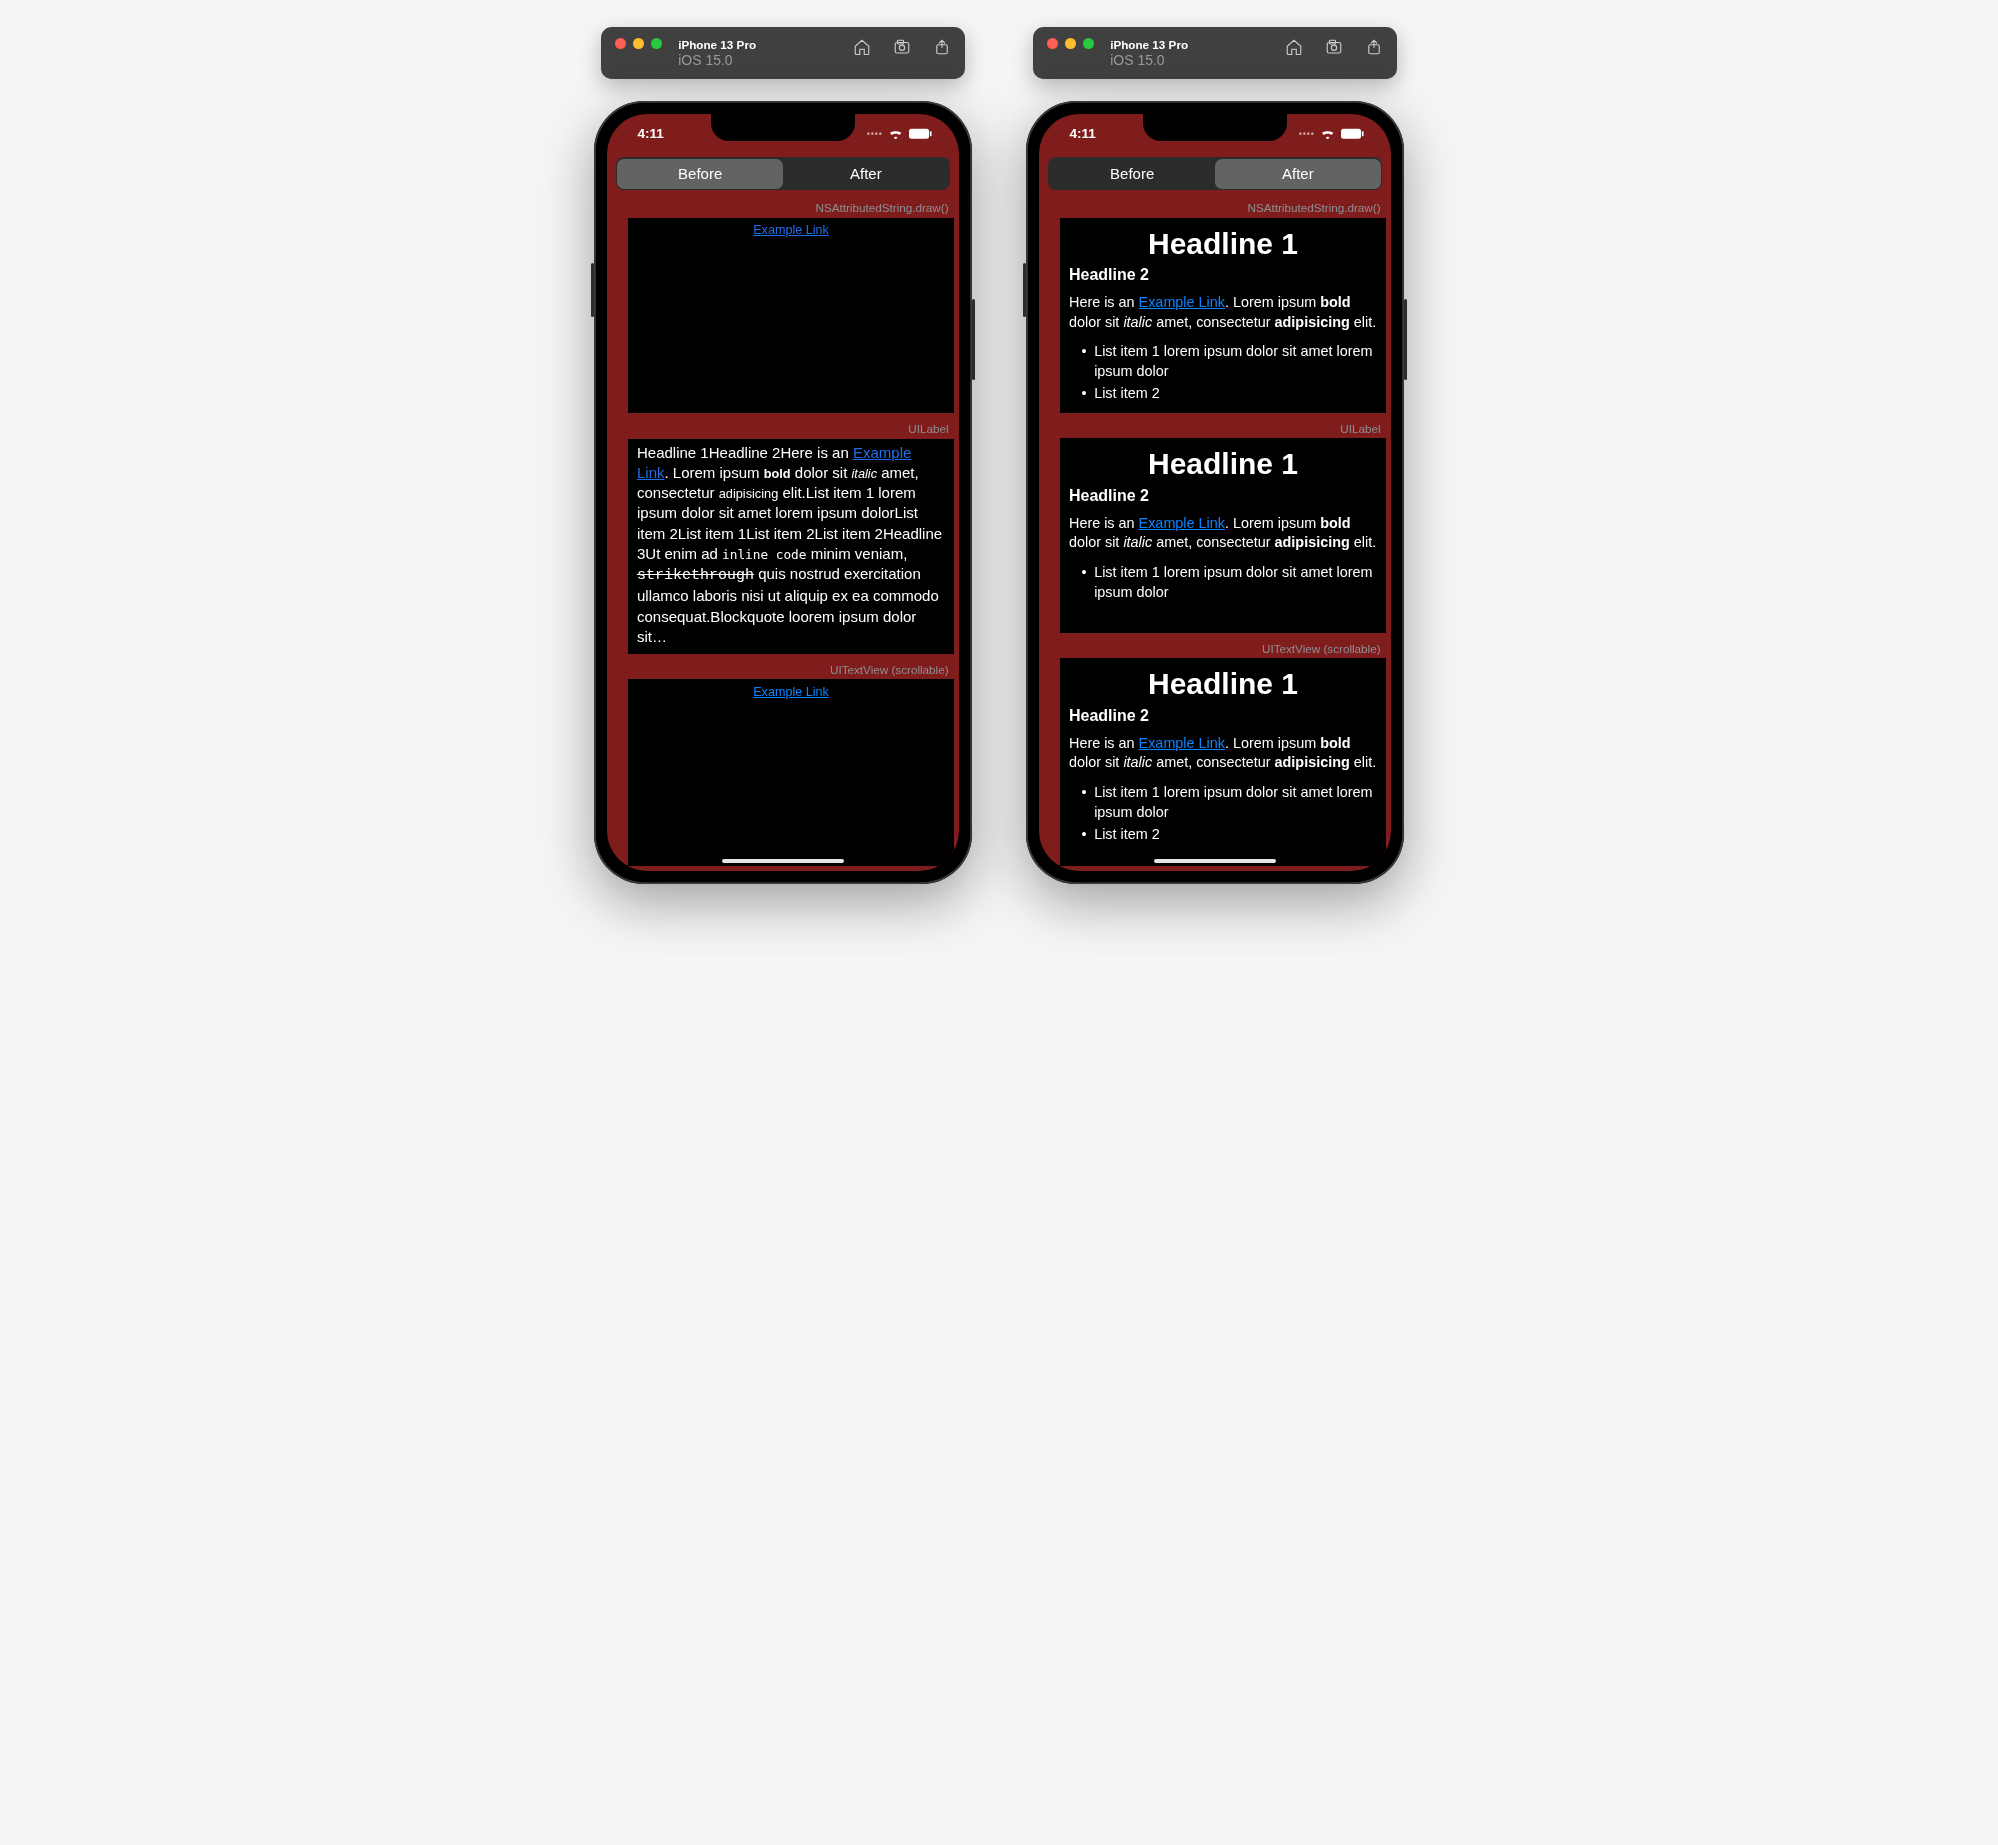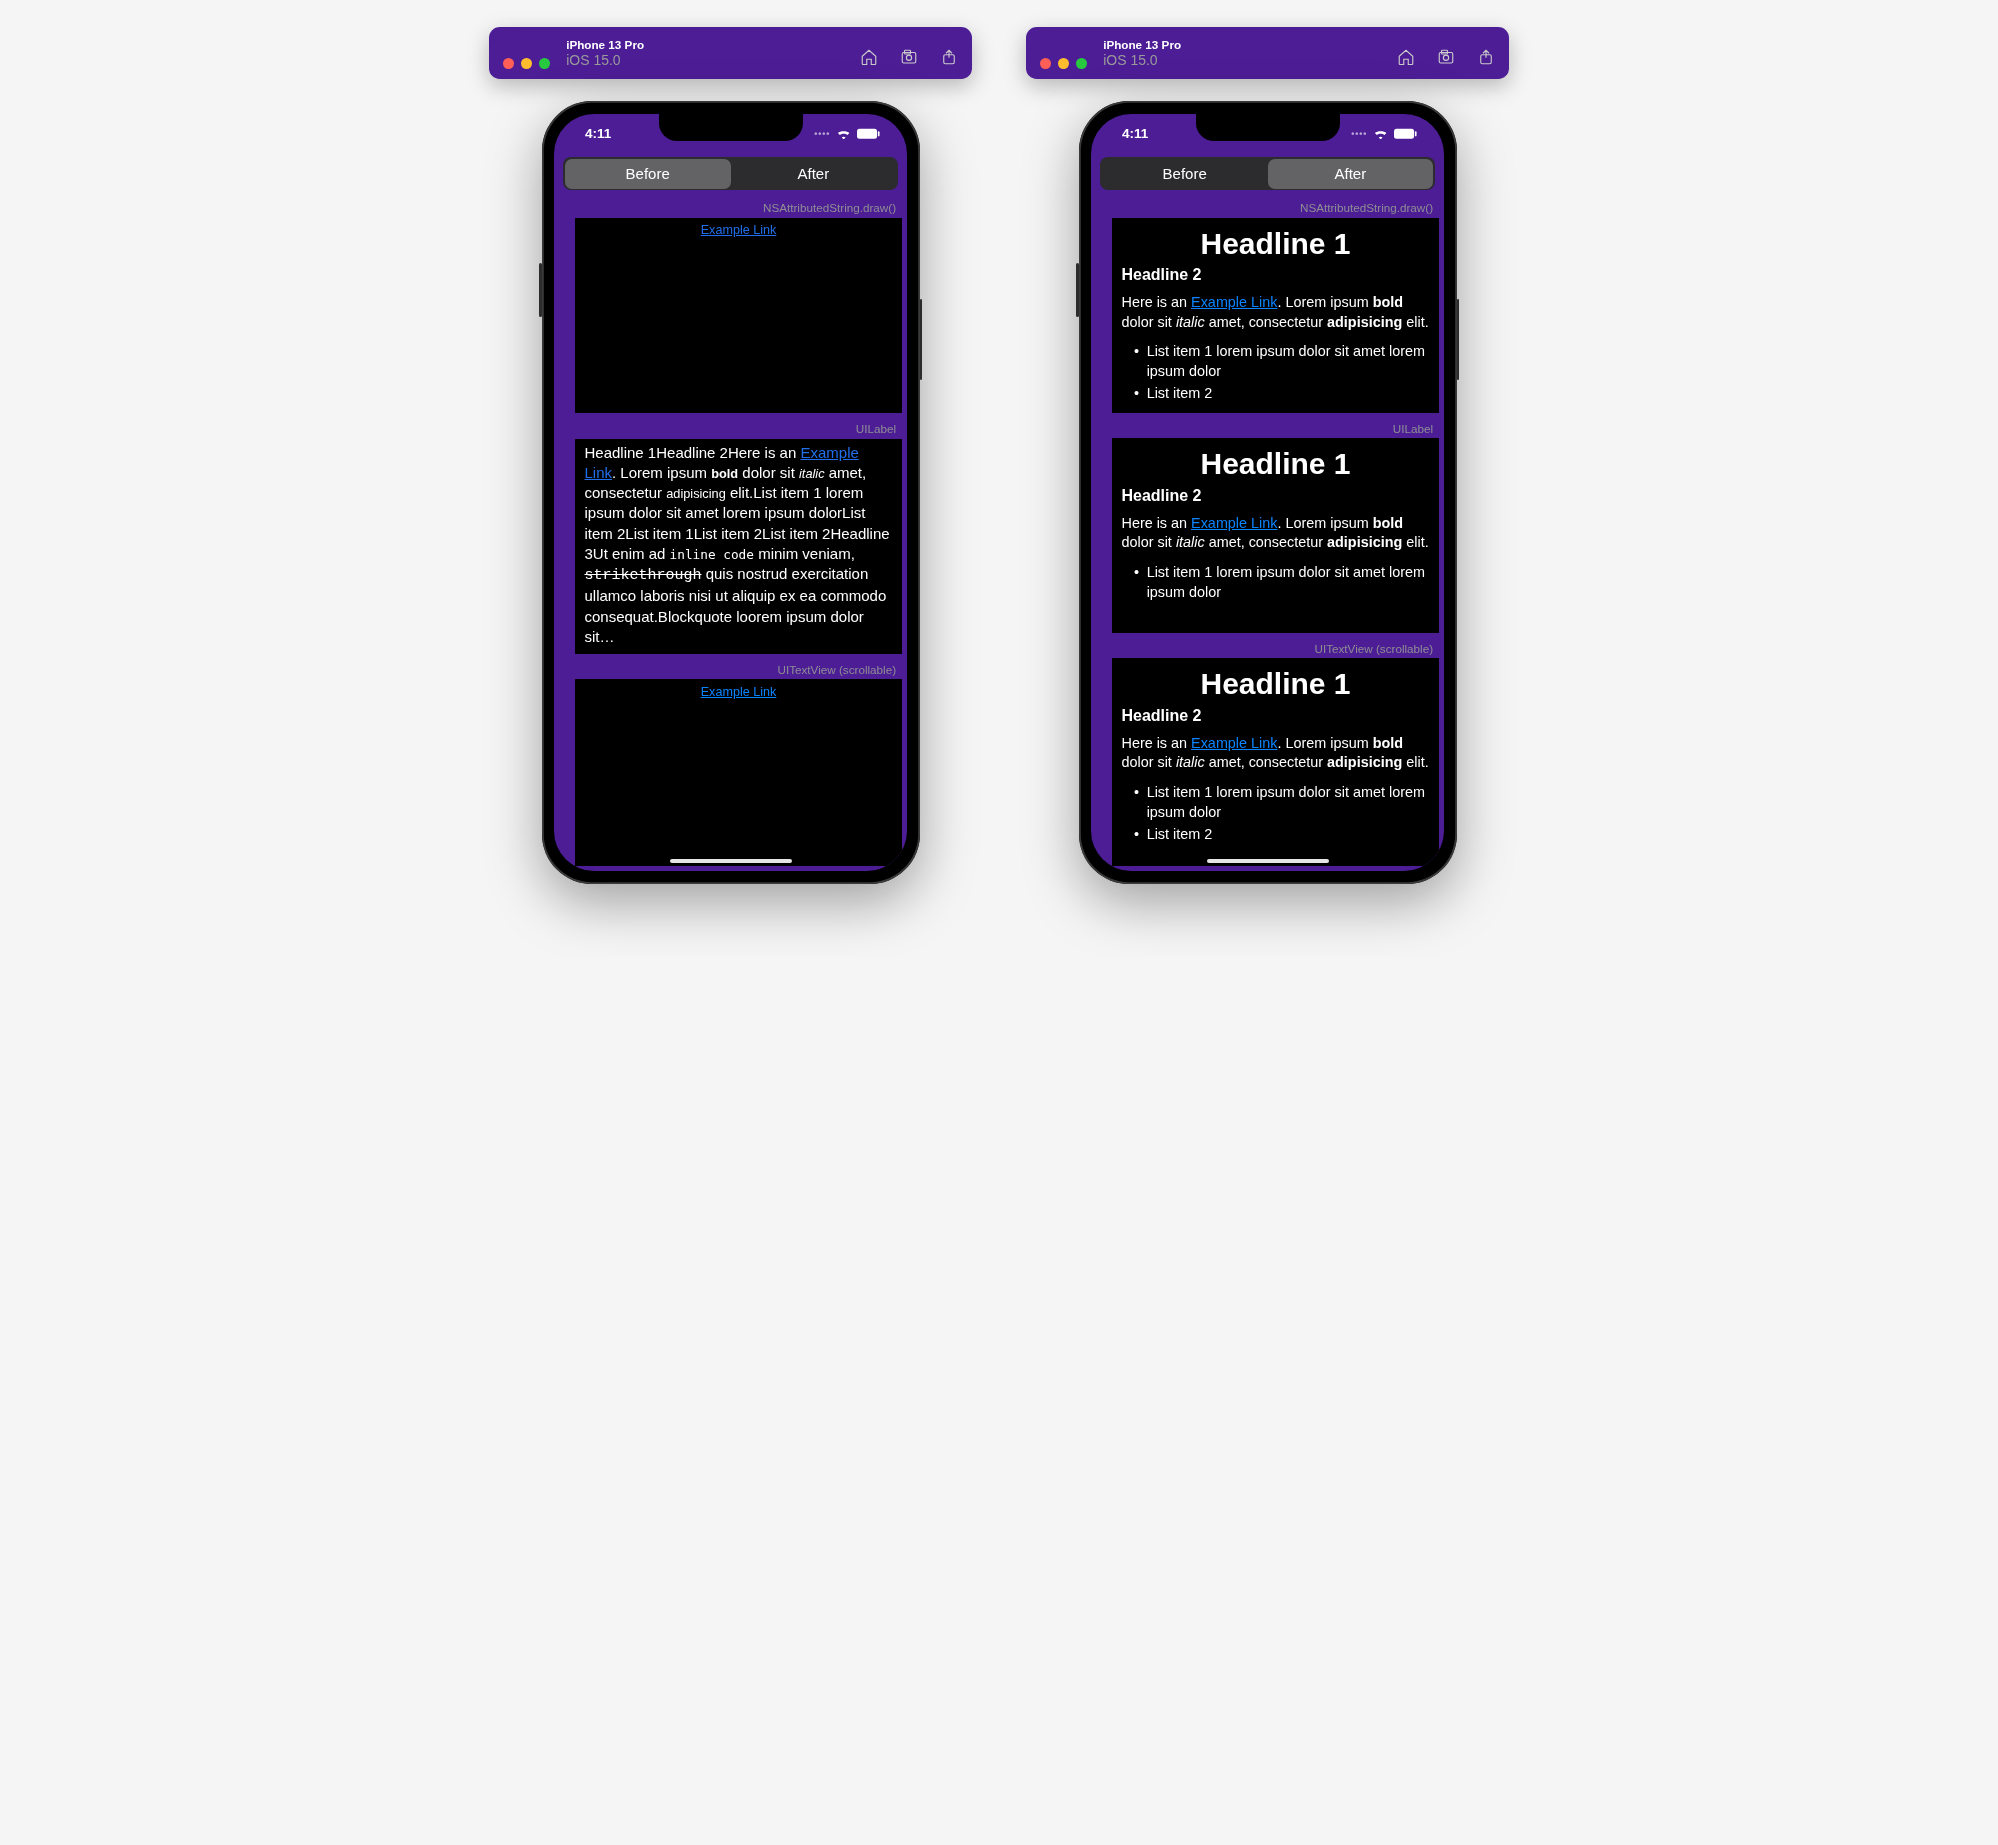--- a/index.html
+++ b/index.html
@@ -9,26 +9,26 @@
     display: flex;
     justify-content: center;
     gap: 54px;
     padding: 27px 36px 72px;
   }
 
   .simulator-wrap { display: flex; flex-direction: column; align-items: center; }
 
   
   .titlebar {
-    width: 483px;
-    background: #4c1d95;
+    width: 364px;
+    background: #404040;
     border-radius: 10.8px;
     padding: 10.8px 14.4px;
     display: flex;
-    align-items: flex-end;
+    align-items: flex-start;
     box-shadow: 0 7.2px 21.6px rgba(0,0,0,0.25);
     margin-bottom: 21.6px;
   }
   .traffic-lights { display: flex; gap: 7.2px; margin-right: 16px; }
   .tl { width: 10.8px; height: 10.8px; border-radius: 50%; }
   .tl.red { background: #ff5f56; }
   .tl.yellow { background: #ffbd2e; }
   .tl.green { background: #27c93f; }
   .titlebar-text { flex: 1; color: #fff; line-height: 1.2; }
   .titlebar-text .title { font-size: 11.7px; font-weight: 600; }
@@ -47,21 +47,21 @@
     position: relative;
   }
   .phone::before, .phone::after {
     content: ""; position: absolute; background: #2c2c2c; border-radius: 2.7px;
   }
   .phone::before { left: -2.7px; top: 162px; width: 2.7px; height: 54px; }
   .phone::after { right: -2.7px; top: 198px; width: 2.7px; height: 81px; }
 
   .screen {
     width: 100%; height: 100%;
-    background: #4c1d95;
+    background: #7f1d1d;
     border-radius: 40px;
     overflow: hidden;
     position: relative;
     display: flex;
     flex-direction: column;
   }
   .notch {
     position: absolute;
     top: 0; left: 50%;
     transform: translateX(-50%);

